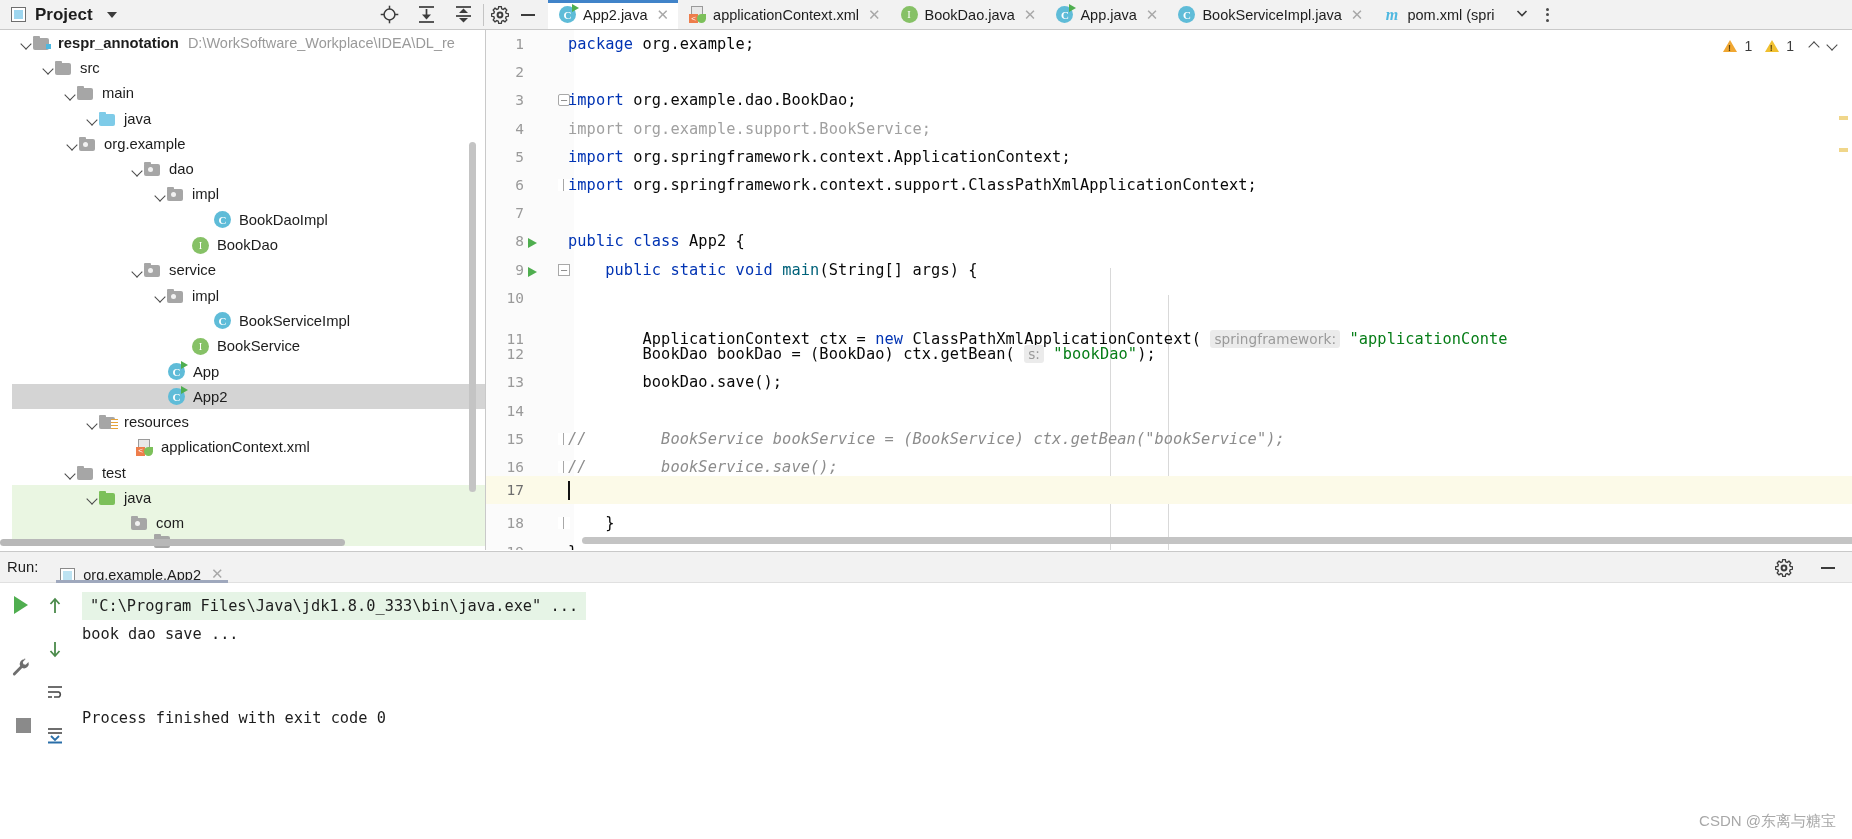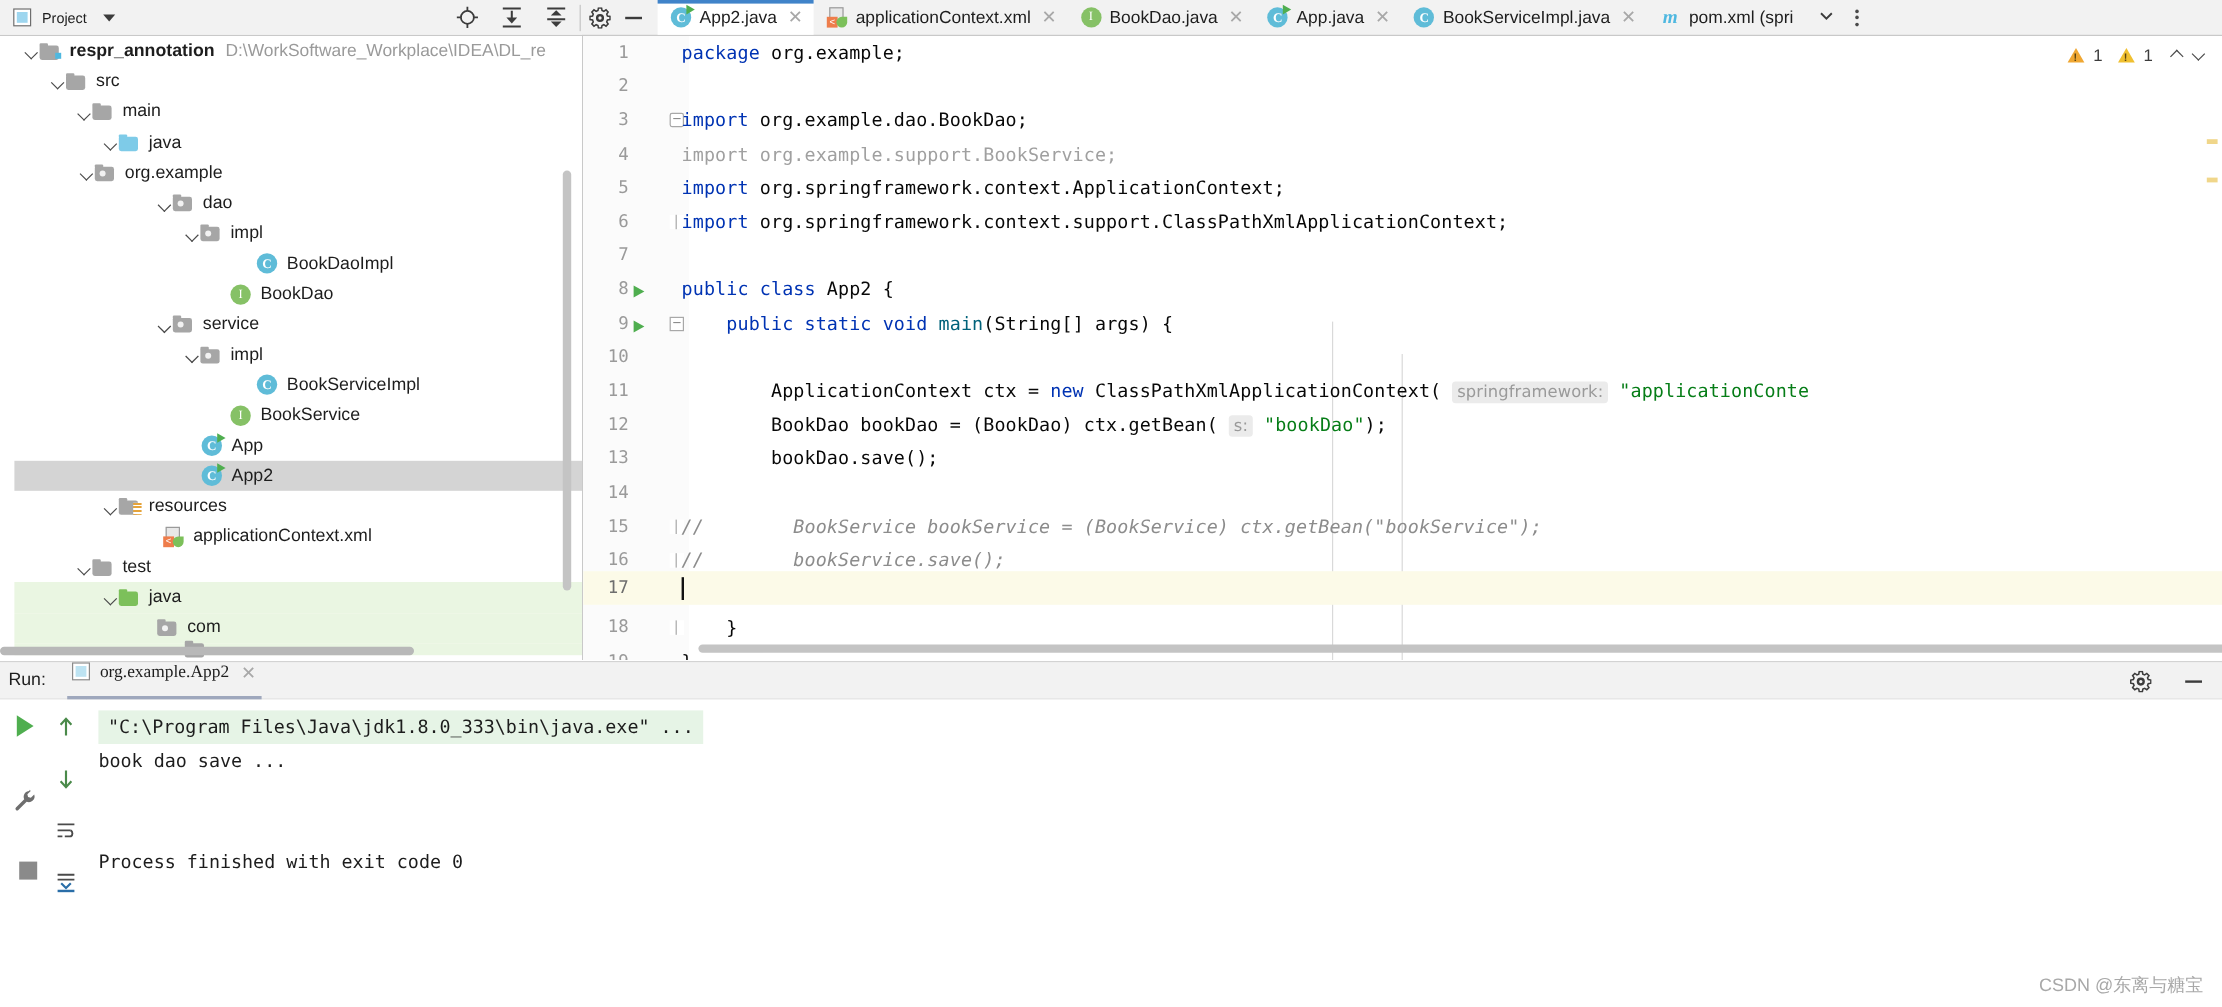--- a/index.html
+++ b/index.html
@@ -10,21 +10,21 @@
     font-size:14.5px;color:#1d1d1d;
     -webkit-font-smoothing:antialiased;
   }
   .app{position:relative;width:1852px;height:839px;}
 
   
   .topbar{position:absolute;left:0;top:0;width:1852px;height:30px;background:#f2f2f2;border-bottom:1px solid #c9c9c9;box-sizing:border-box;}
   .tb-left{position:absolute;left:0;top:0;width:485px;height:29px;display:flex;align-items:center;background:#f2f2f2;}
   .proj-icon{width:15px;height:15px;margin-left:11px;border:1.6px solid #6e6e6e;box-sizing:border-box;background:#fff;display:flex;align-items:center;justify-content:center;}
   .proj-icon i{display:block;width:9px;height:9px;background:#9ed6ef;}
-  .proj-label{margin-left:9px;font-size:12px;color:#1d1d1d;}
+  .proj-label{margin-left:9px;font-size:17px;color:#1d1d1d;font-weight:bold;}
   .caret-dn{margin-left:14px;width:0;height:0;border-left:5px solid transparent;border-right:5px solid transparent;border-top:6px solid #3c3c3c;}
   .tb-icons{position:absolute;right:6px;top:0;height:29px;display:flex;align-items:center;gap:17px;padding-right:6px;}
   .tb-ic{width:20px;height:20px;display:flex;align-items:center;justify-content:center;cursor:pointer;}
   .tb-sep{position:absolute;left:483px;top:4px;width:1px;height:22px;background:#c4c4c4;}
 
   .tb-right{position:absolute;left:486px;top:0;height:29px;display:flex;align-items:center;}
   .gear-b,.minus-b{width:28px;height:29px;display:flex;align-items:center;justify-content:center;cursor:pointer;}
   .minus-b i{display:block;width:14px;height:2px;background:#3c3c3c;}
 
   
@@ -107,21 +107,21 @@
 
   
   .stripe{position:absolute;right:4px;width:9px;height:4px;}
 
   .ed-hscroll{position:absolute;left:96px;bottom:6px;width:1330px;height:7px;background:#c4c4c4;border-radius:4px;}
 
   
   .runpanel{position:absolute;left:0;top:551px;width:1852px;height:288px;background:#ffffff;border-top:1px solid #c9c9c9;box-sizing:border-box;}
   .run-header{position:absolute;left:0;top:0;width:1852px;height:31px;background:#f2f2f2;border-bottom:1px solid #e0e0e0;box-sizing:border-box;display:flex;align-items:center;}
   .run-label{margin-left:7px;font-size:14.8px;color:#1d1d1d;}
-  .run-tab{margin-left:18px;display:flex;align-items:flex-start;height:31px;position:relative;padding:0 4px;cursor:pointer;font-family:Liberation Serif, serif;}
+  .run-tab{margin-left:18px;display:flex;align-items:flex-end;height:31px;position:relative;padding:0 4px;cursor:pointer;}
   .run-tab:after{content:"";position:absolute;left:0;right:0;bottom:0;height:3px;background:#9fa8bd;}
   .run-tab .ri{width:15px;height:15px;border:1.6px solid #8a8a8a;box-sizing:border-box;background:#fff;display:flex;align-items:center;justify-content:center;margin-right:8px;}
   .run-tab .ri i{width:9px;height:9px;background:#bde3f2;display:block;}
   .run-tab .cl{margin-left:10px;color:#a8a8a8;font-size:15px;}
   .run-hdr-right{position:absolute;right:10px;top:0;height:31px;display:flex;align-items:center;gap:20px;}
 
   .run-side{position:absolute;left:0;top:31px;width:72px;height:257px;background:#ffffff;display:flex;flex-direction:column;align-items:center;padding-top:9px;gap:14px;}
   .sb-ic{width:30px;height:26px;display:flex;align-items:center;justify-content:center;cursor:pointer;}
   .play-g{width:0;height:0;border-left:14px solid #4fae4f;border-top:9px solid transparent;border-bottom:9px solid transparent;}
   .stop-g{width:15px;height:15px;background:#8a8a8a;}
@@ -460,21 +460,21 @@
         <span class="lnum">9</span>
         <span class="runmark" style="top:11px;"></span>
         <span class="foldmark" style="left:72px;">–</span>
         <span class="ctext">    <span class="kw">public static void</span> <span style="color:#00627a;">main</span>(String[] args) {</span>
       </div>
 
       <div class="cline" style="top:253.8px;">
         <span class="lnum">10</span>
       </div>
 
-      <div class="cline" style="top:282px;">
+      <div class="cline" style="top:295px;">
         <span class="lnum">11</span>
         <span class="ctext">        ApplicationContext ctx = <span class="kw">new</span> ClassPathXmlApplicationContext( <span class="hint">springframework:</span><span class="str"> "applicationConte</span></span>
       </div>
 
       <div class="cline" style="top:310.2px;">
         <span class="lnum">12</span>
         <span class="ctext">        BookDao bookDao = (BookDao) ctx.getBean( <span class="hint">s:</span><span class="str"> "bookDao"</span>);</span>
       </div>
 
       <div class="cline" style="top:338.4px;">

